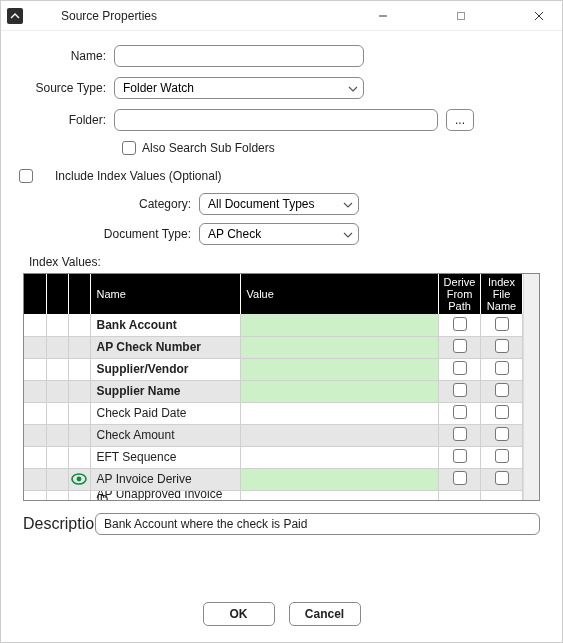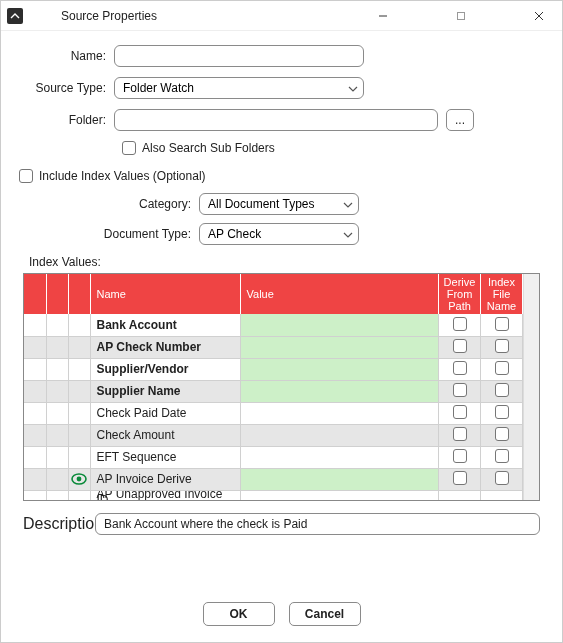--- a/index.html
+++ b/index.html
@@ -86,21 +86,21 @@
     gap: 6px;
   }
   .chk {
     width: 14px; height: 14px;
     border: 1px solid #767676;
     border-radius: 3px;
     background: #fff;
     display: inline-block;
   }
   .include-row {
-    display: flex; align-items: center; gap: 6px;
+    display: flex; align-items: center; gap: 22px;
     margin: 0 0 10px 0;
   }
 
   .sub-row {
     display: flex; align-items: center; margin-bottom: 8px;
   }
   .sub-row .label {
     width: 180px; text-align: right; padding-right: 8px; font-size: 12px;
   }
 
@@ -122,21 +122,21 @@
   .grid-scrollbar {
     width: 16px; background: #f0f0f0; border-left: 1px solid #dcdcdc;
   }
 
   table.grid {
     border-collapse: collapse;
     width: 100%;
     table-layout: fixed;
   }
   table.grid th {
-    background: #ef4444;
+    background: #000000;
     color: #fff;
     font-weight: normal;
     font-size: 11px;
     border-right: 1px solid #fff;
     padding: 0 6px;
     vertical-align: middle;
   }
   table.grid th.thin { width: 22px; padding: 0; }
   table.grid th.name-col { text-align: left; width: 150px; }
   table.grid th.value-col { text-align: left; }

